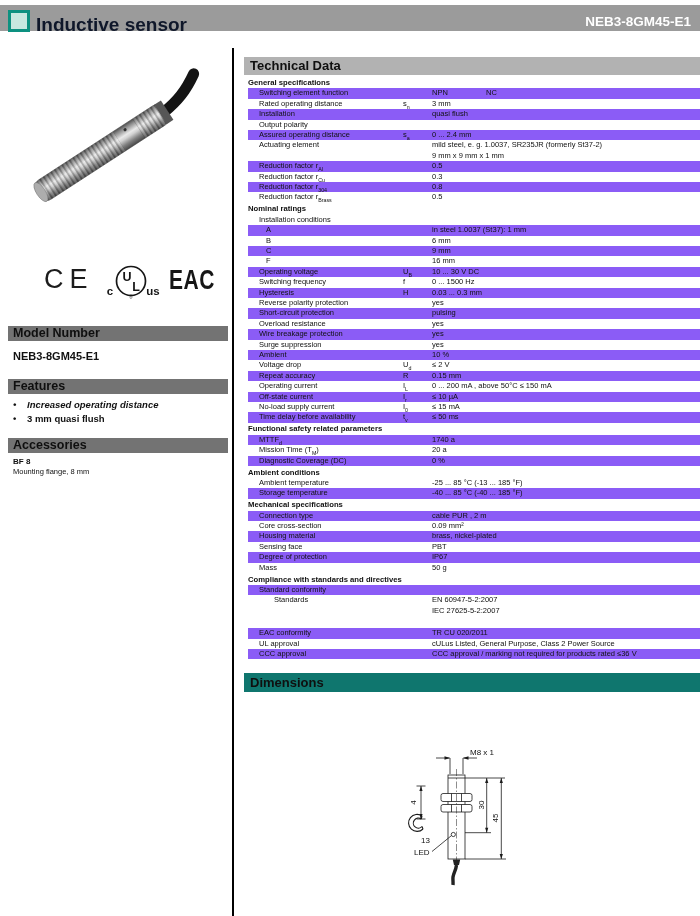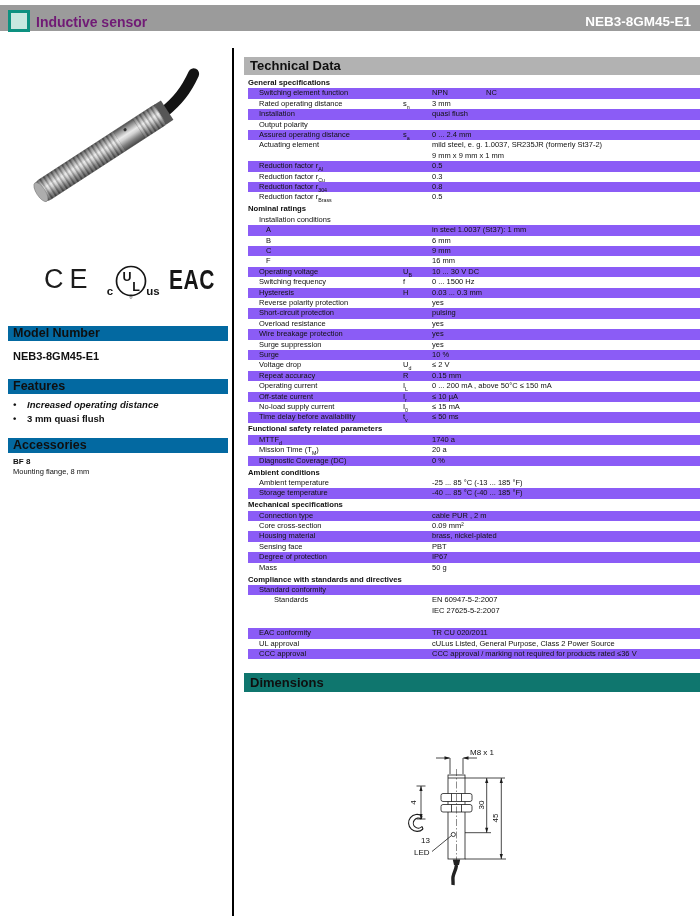--- a/index.html
+++ b/index.html
@@ -1,27 +1,27 @@
 <!DOCTYPE html>
 <html><head>
 <meta charset="utf-8">
 <style>
   html,body{margin:0;padding:0;background:#fff;}
   .page{position:relative;width:700px;height:916px;background:#fff;overflow:hidden;
         font-family:"Liberation Sans",sans-serif;color:#111;}
   
   .hbar{position:absolute;left:0;top:5px;width:700px;height:26px;background:#9b9b9b;}
   .hsq{position:absolute;left:8px;top:5px;width:16px;height:16px;background:#c8e8e0;border:3px solid #0d9180;}
-  .htitle{position:absolute;left:36px;top:9px;font-size:14px;font-weight:bold;color:#701a75;}
+  .htitle{position:absolute;left:36px;top:9px;font-size:19px;font-weight:bold;color:#0f172a;}
   .hmodel{position:absolute;right:9px;top:9px;font-size:13.5px;font-weight:bold;color:#fff;}
   
   .vline{position:absolute;left:232px;top:48px;width:2px;height:868px;background:#000;}
   
   .leftcol{position:absolute;left:8px;top:0;width:220px;height:700px;}
-  .gbar{position:absolute;left:0;width:220px;height:15px;background:#0369a1;
+  .gbar{position:absolute;left:0;width:220px;height:15px;background:#737373;
         font-size:12.5px;font-weight:bold;line-height:15px;padding-left:5px;box-sizing:border-box;color:#0f0f0f;}
   .mnval{position:absolute;left:5px;top:350px;font-size:11px;font-weight:bold;}
   .feat{position:absolute;left:5px;font-size:9.5px;font-weight:bold;}
   .feat .b{display:inline-block;width:14px;text-align:left;}
   .accname{position:absolute;left:5px;top:457px;font-size:8px;font-weight:bold;}
   .accdesc{position:absolute;left:5px;top:467px;font-size:7.5px;}
   .cemark{position:absolute;left:36px;top:264px;font-size:27px;font-weight:400;letter-spacing:6px;color:#1c1c1c;}
   
   .rightcol{position:absolute;left:236px;top:57px;width:459px;margin-left:8px;}
   .tbar{height:18px;background:#b2b2b2;font-size:13px;font-weight:bold;line-height:18px;
@@ -251,21 +251,21 @@
               <span class="vline2">yes</span>
             </span>
           </div>
           <div class="trow">
             <span class="lbl i1">Surge suppression</span>
             <span class="val">
               <span class="vline2">yes</span>
             </span>
           </div>
           <div class="trow sh">
-            <span class="lbl i1">Surge</span>
+            <span class="lbl i1">Ambient</span>
             <span class="val">
               <span class="vline2">10 %</span>
             </span>
           </div>
           <div class="trow">
             <span class="lbl i1">Voltage drop</span>
             <span class="sym">U<sub>d</sub></span>
             <span class="val">
               <span class="vline2">≤ 2 V</span>
             </span>

